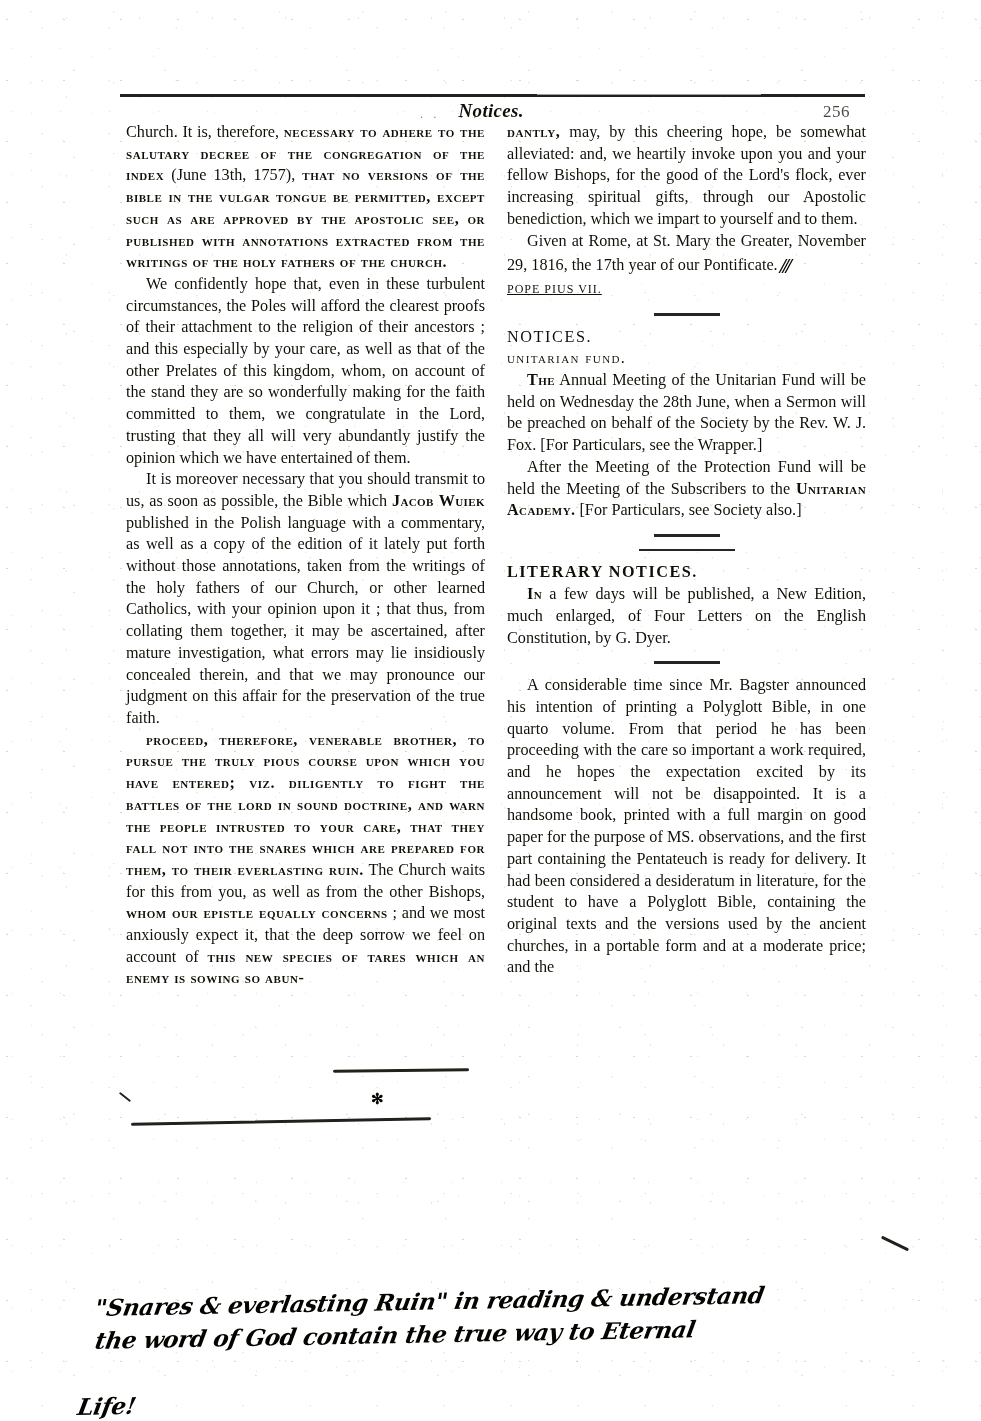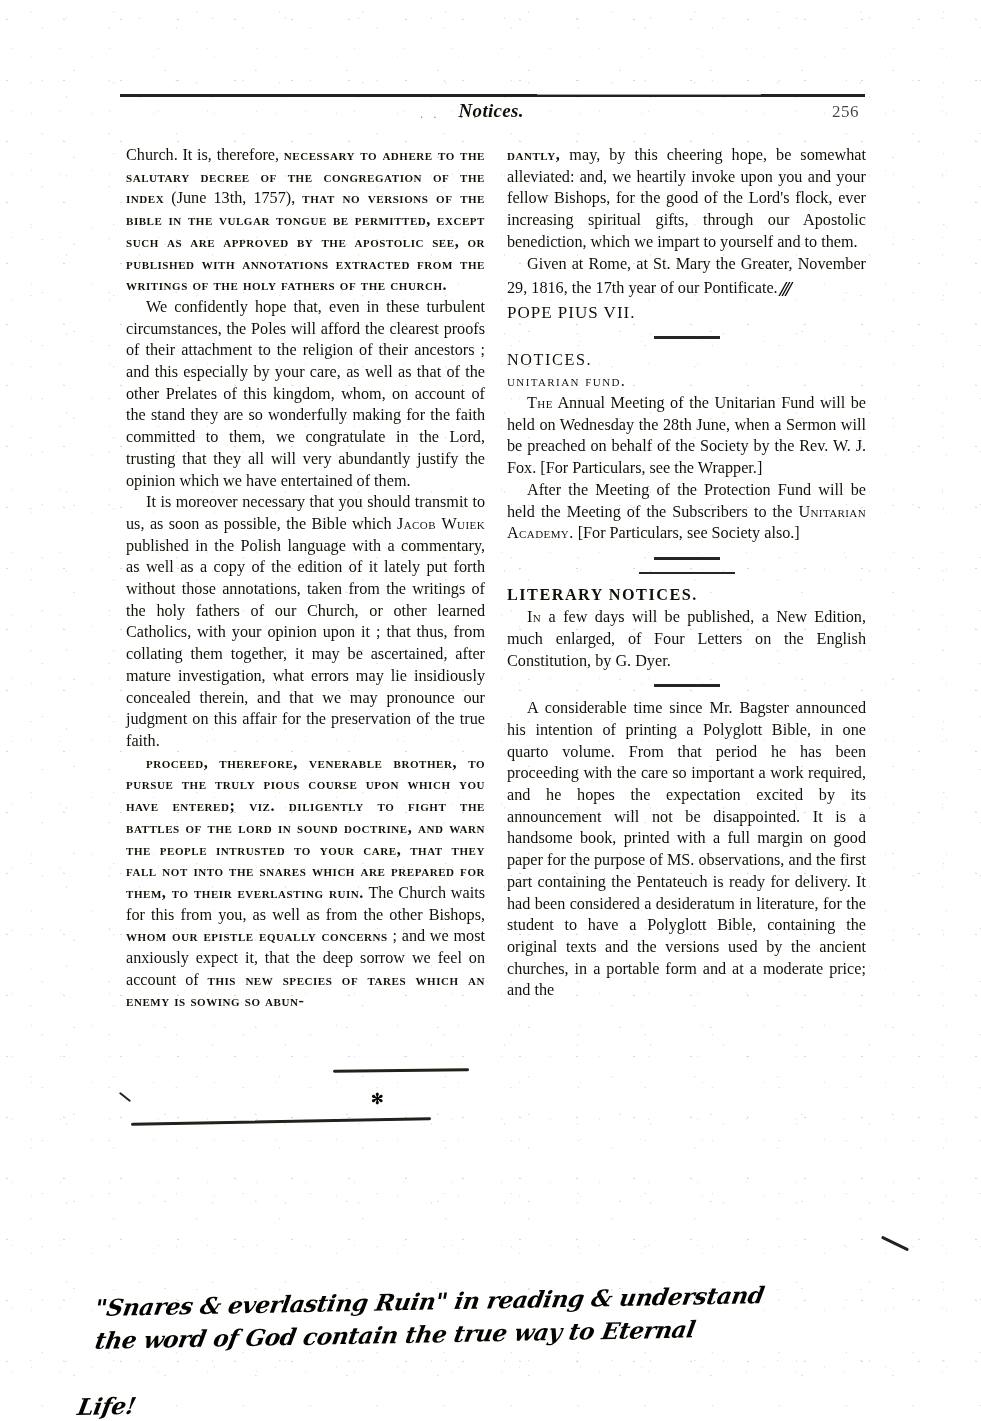--- a/index.html
+++ b/index.html
@@ -66,41 +66,41 @@
     left: 50%;
     top: 6px;
     transform: translateX(-52%);
     font-style: italic;
     font-weight: 700;
     font-size: 19px;
     letter-spacing: .3px;
   }
   .head-folio {
     position: absolute;
-    right: 6px;
+    right: 15px;
     top: 8px;
     font-size: 17px;
     letter-spacing: .5px;
     opacity: .78;
   }
   .head-specks {
     position: absolute;
     left: 300px;
     top: 12px;
     font-size: 13px;
     color: #55504a;
     letter-spacing: 10px;
     opacity: .7;
   }
 
   
   .columns {
     position: absolute;
     left: 126px;
-    top: 139px;
+    top: 116px;
     width: 740px;
     display: flex;
     gap: 22px;
   }
   .col { width: 359px; }
   .col p {
     margin: 0;
     font-size: 16.2px;
     line-height: 21.7px;
     text-align: justify;
@@ -110,21 +110,21 @@
   .col p.ind { text-indent: 20px; }
   .col p.cont { text-indent: 0; }
 
   
   .sc {
     font-variant: small-caps;
     text-transform: lowercase;
     letter-spacing: .55px;
     font-weight: 600;
   }
-  .sc-word { font-variant: small-caps; letter-spacing: .4px; font-weight: 400; }
+  .sc-word { font-variant: small-caps; letter-spacing: .4px; font-weight: 700; }
   .ital { }
 
   
   .h-notices {
     margin: 16px 0 3px;
     text-align: center;
     font-size: 20px;
     letter-spacing: 1.6px;
   }
   .h-literary {
@@ -228,21 +228,21 @@
 
       <p class="ind"><span class="sc">proceed, therefore, venerable brother, to pursue the truly pious course upon which you have entered; viz. diligently to fight the battles of the lord in sound doctrine, and warn the people intrusted to your care, that they fall not into the snares which are prepared for them, to their everlasting ruin.</span><span> The Church waits for this from you, as well as from the other Bishops, </span><span class="sc">whom our epistle equally concerns</span><span> ; and we most anxiously expect it, that the deep sorrow we feel on account of </span><span class="sc">this new species of tares which an enemy is sowing so abun-</span></p>
     </div>
 
     <div class="col">
 
       <p class="cont"><span class="sc">dantly,</span><span> may, by this cheering hope, be somewhat alleviated: and, we heartily invoke upon you and your fellow Bishops, for the good of the Lord's flock, ever increasing spiritual gifts, through our Apostolic benediction, which we impart to yourself and to them.</span></p>
 
       <p class="ind"><span>Given at Rome, at St. Mary the Greater, November 29, 1816, the 17th year of our Pontificate.</span><span class="ink-flourish" style="position:relative;left:2px;top:3px;">///</span></p>
 
-      <p style="text-align:center;letter-spacing:1px;font-size:17px;margin-top:2px;">POPE PIUS VII.</p>
+      <p style="text-align:center;letter-spacing:1px;font-size:12px;margin-top:2px;text-decoration:underline;">POPE PIUS VII.</p>
 
       <div class="divider"></div>
 
       <p class="h-notices">NOTICES.</p>
 
       <p class="h-sub">unitarian fund.</p>
 
       <p class="ind"><span class="sc-word">The</span><span> Annual Meeting of the Unitarian Fund will be held on Wednesday the 28th June, when a Sermon will be preached on behalf of the Society by the Rev. W. J. Fox.</span>
         <span class="ital">[For Particulars, see the Wrapper.]</span></p>
 

